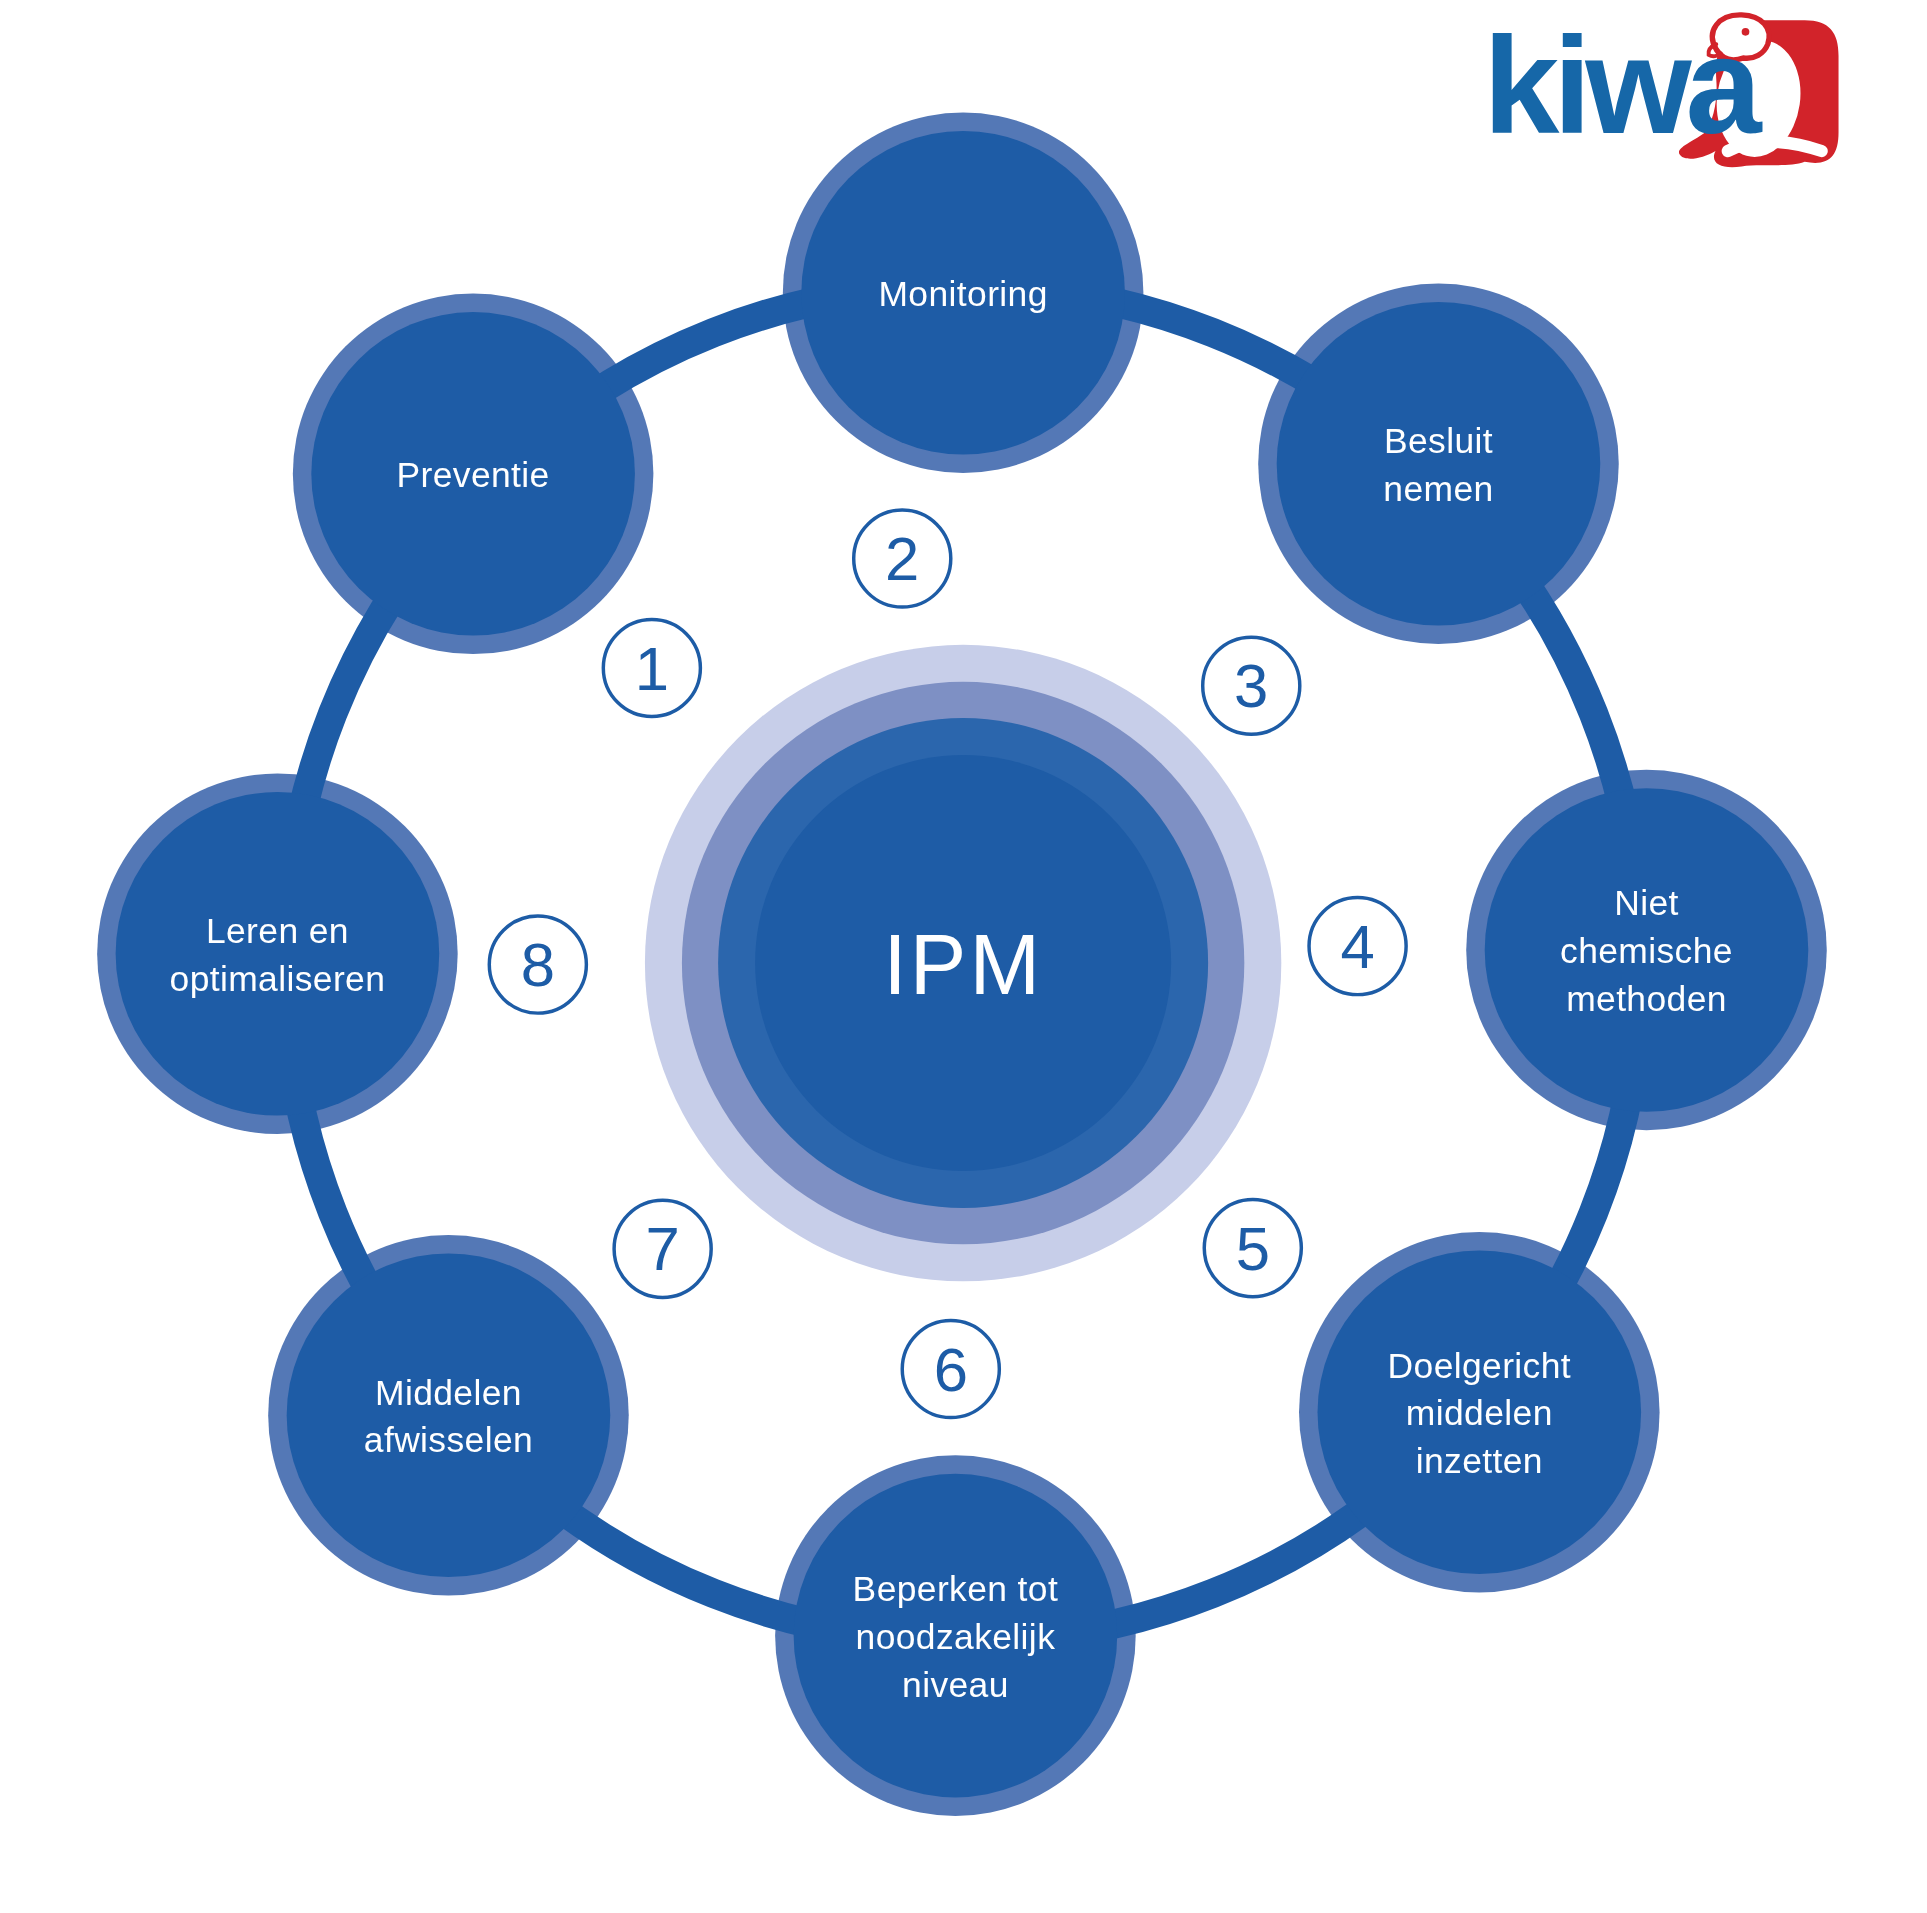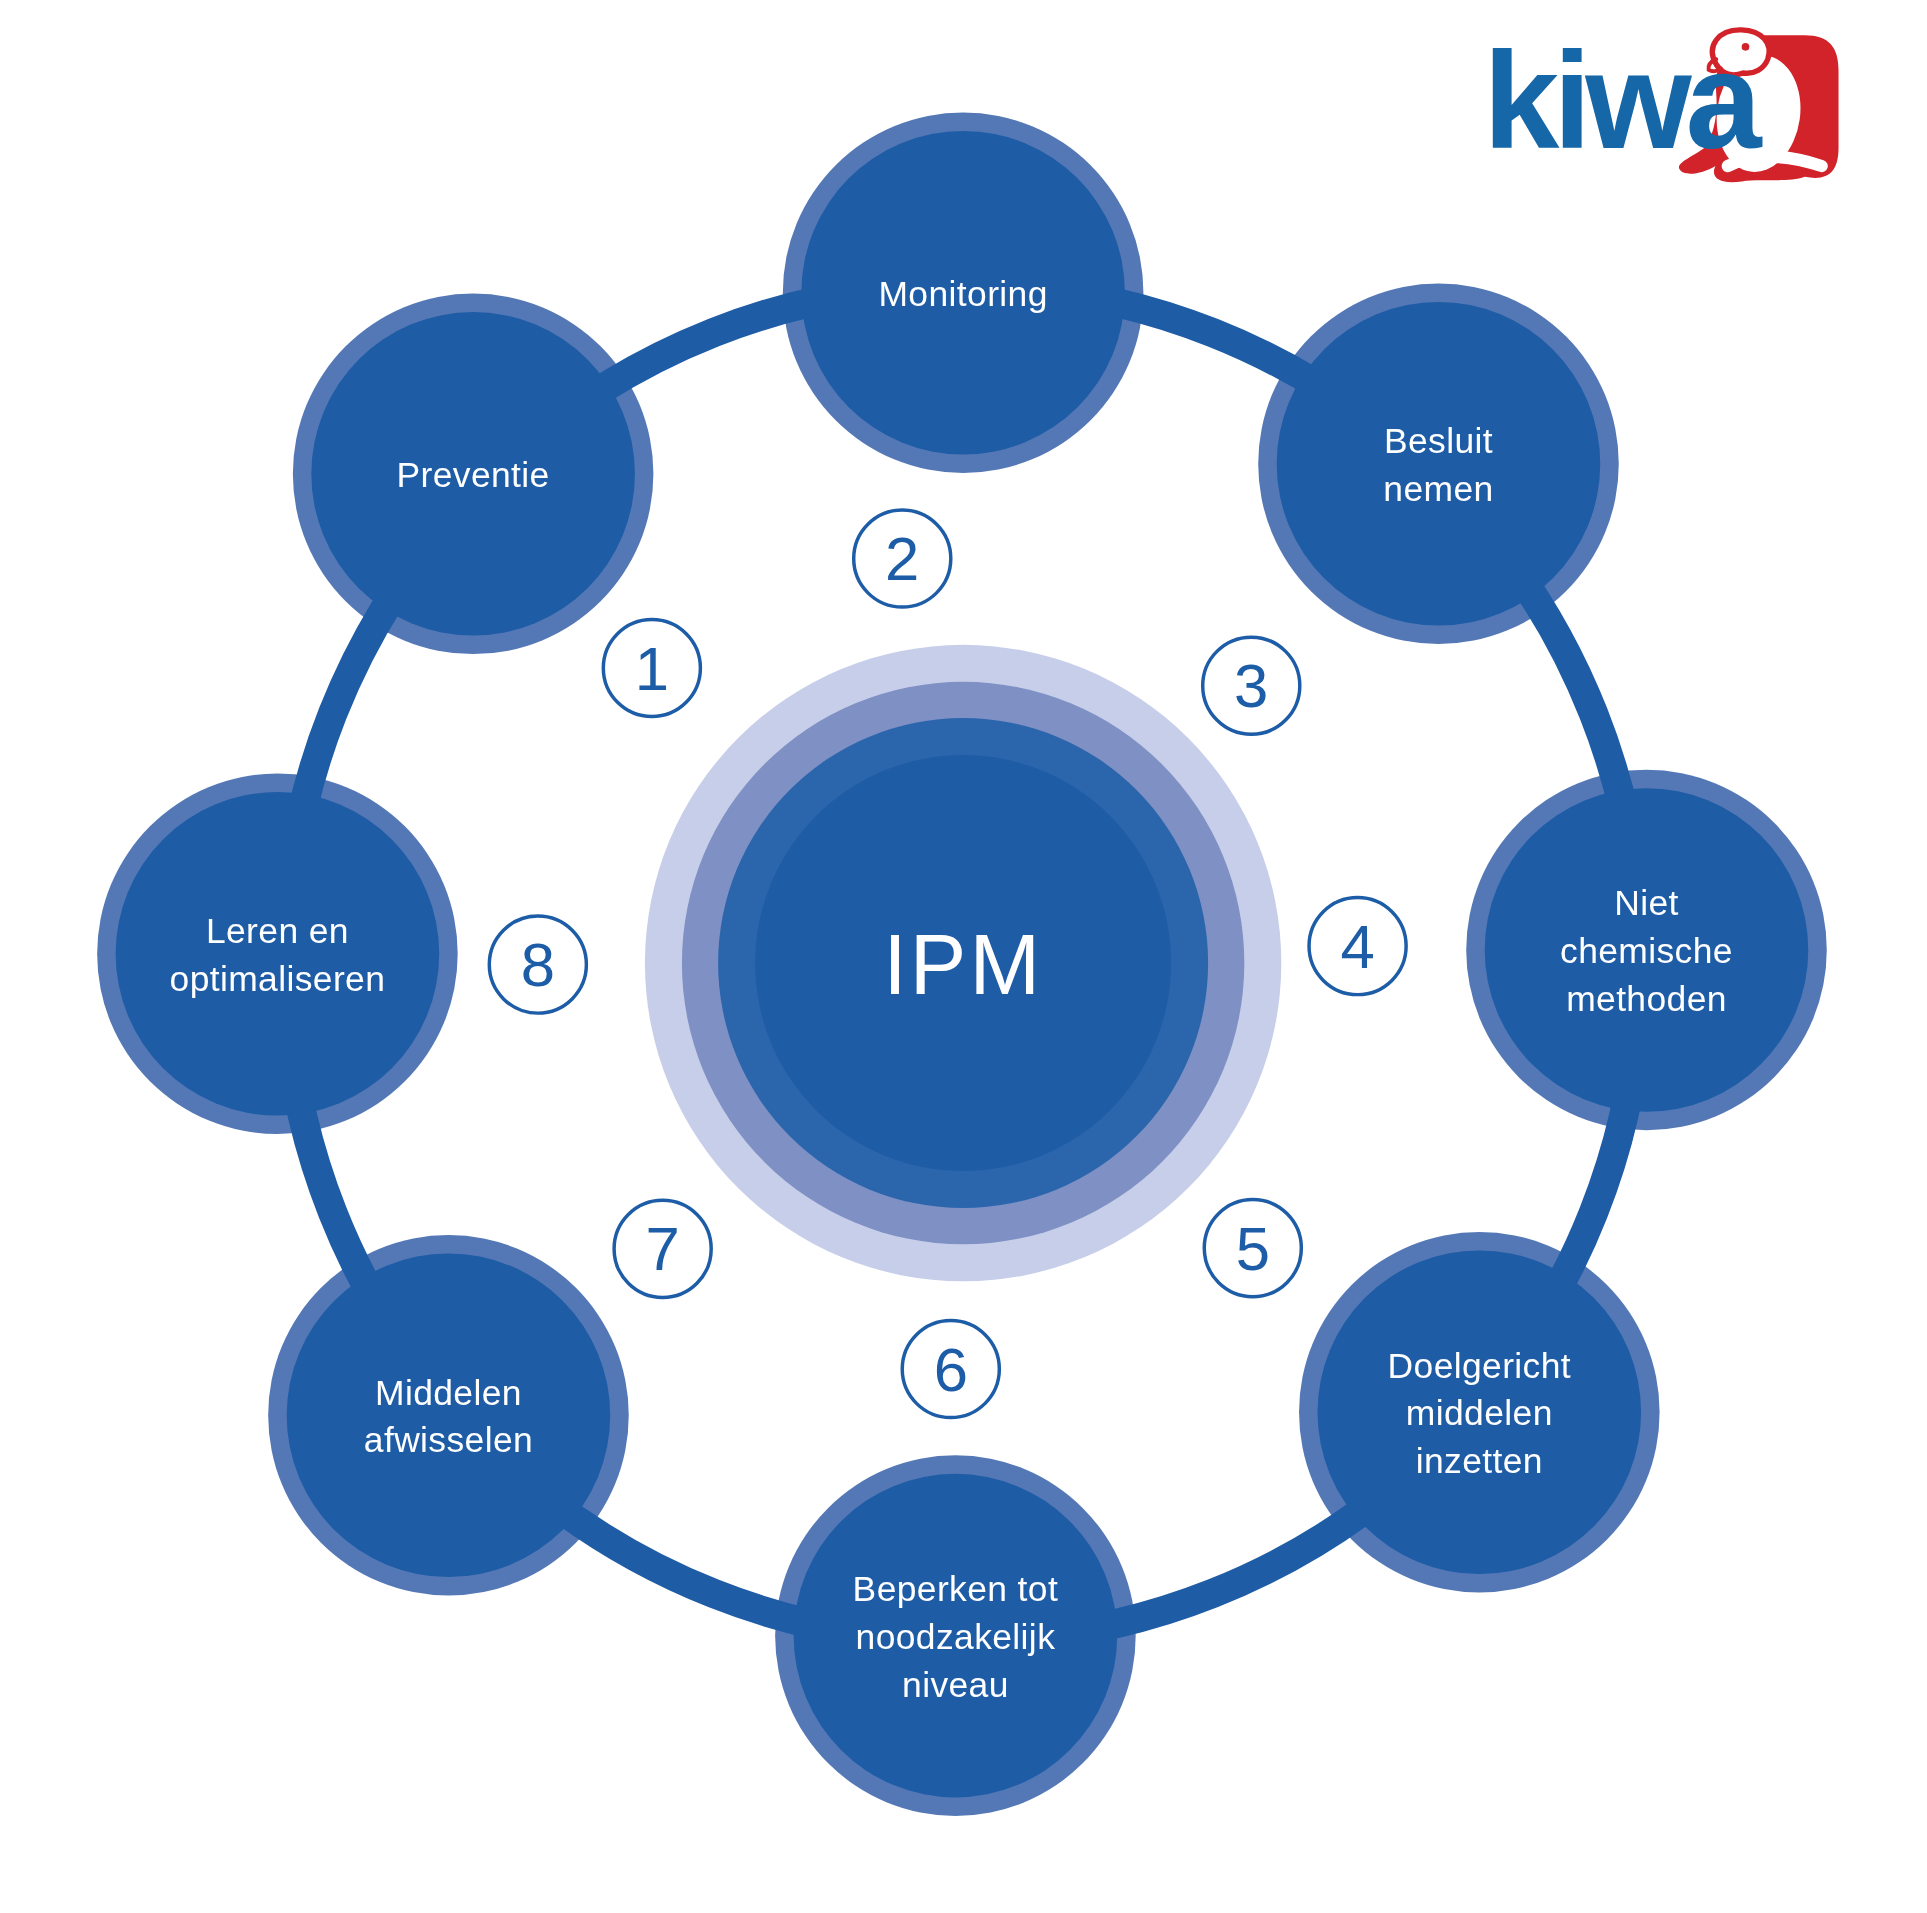--- a/index.html
+++ b/index.html
@@ -3,21 +3,21 @@
 <meta charset="utf-8">
 <style>
   html,body{margin:0;padding:0;background:#ffffff;}
   body{width:1927px;height:1913px;position:relative;overflow:hidden;
        font-family:"Liberation Sans", sans-serif;}
   #stage{position:absolute;left:0;top:0;width:1927px;height:1913px;}
   svg text{font-family:"Liberation Sans", sans-serif;}
   .node-label{fill:#ffffff;font-size:46px;font-weight:300;letter-spacing:.5px;text-anchor:middle;}
   .badge-num{font-size:80px;font-weight:300;text-anchor:middle;}
   .ipm-label{fill:#ffffff;font-size:110px;font-weight:200;letter-spacing:4px;text-anchor:middle;}
-  #logo{position:absolute;left:1483px;top:23px;width:362px;height:163px;}
+  #logo{position:absolute;left:1483px;top:8px;width:362px;height:163px;}
   .kiwa-word{font-weight:bold;font-size:178px;letter-spacing:-8px;}
 </style>
 </head>
 <body>
 
 <div id="stage">
 
   <svg id="diagram-svg" width="1927" height="1913" viewBox="0 0 2501 2483" xmlns="http://www.w3.org/2000/svg">
 
     <g id="layer-rings">

